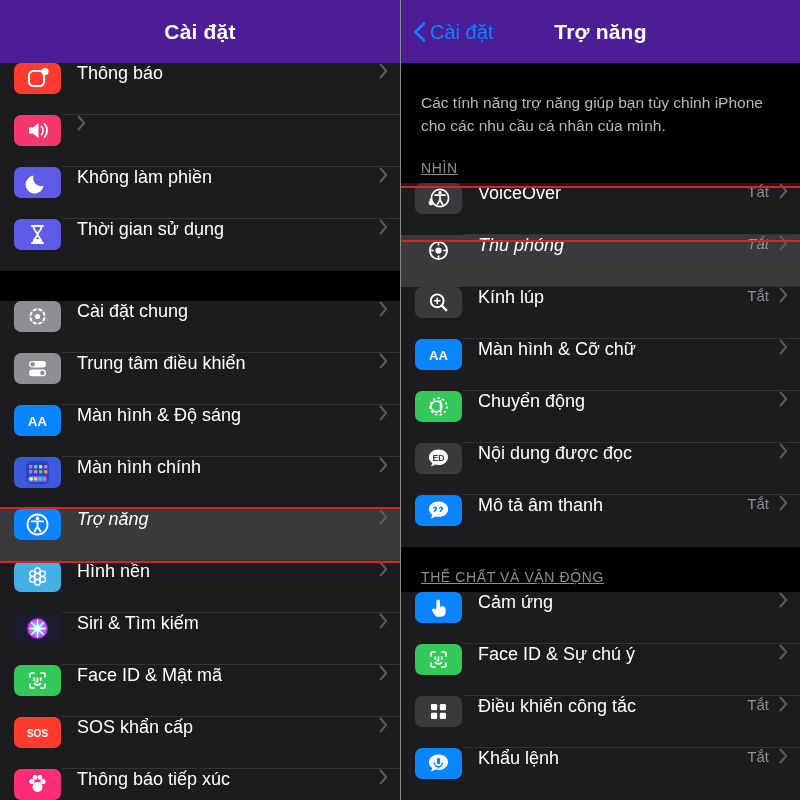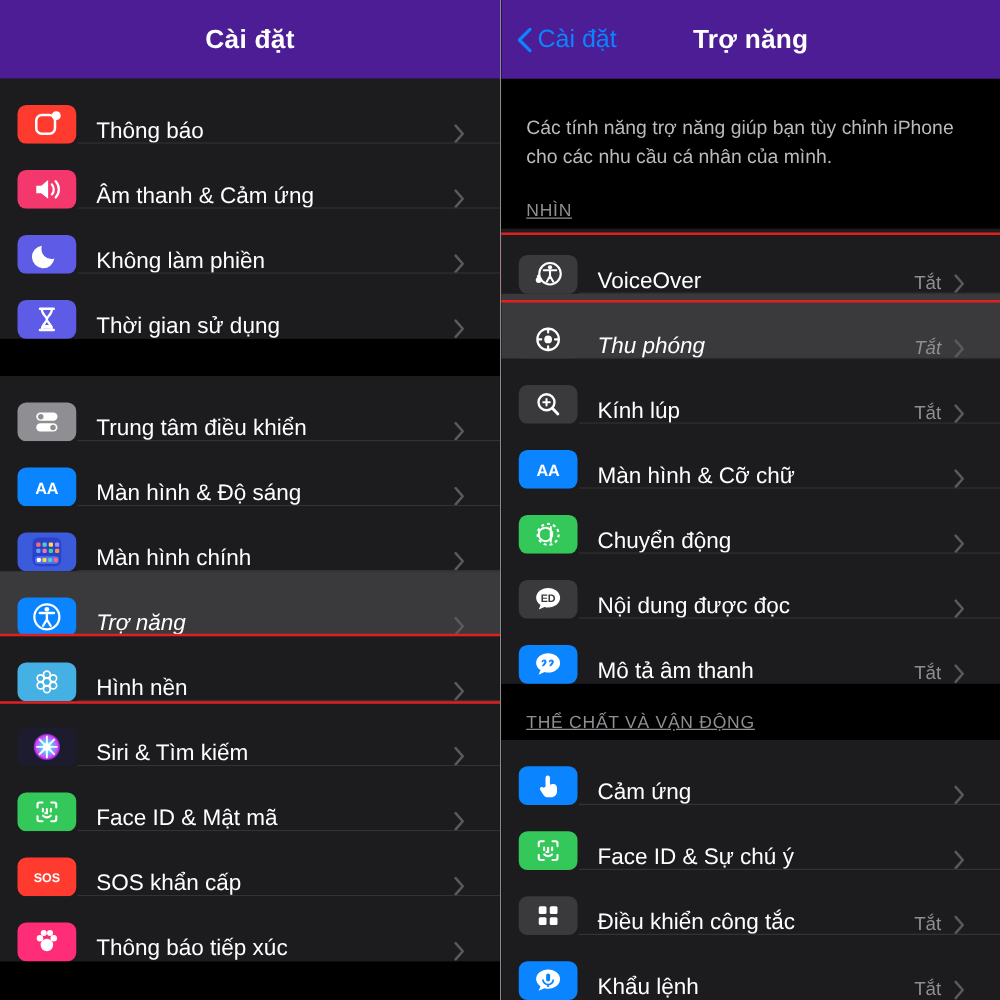--- a/index.html
+++ b/index.html
@@ -32,22 +32,22 @@
   }
   .nav-back .chev-back { display: inline-block; line-height: 1; }
   .nav-back .chev-back svg { display: block; }
   .nav-back-label { color: #0a84ff; font-size: 20px; }
 
   
   .group { background: #1c1c1e; }
   .gap { background: #000; }
 
   .row {
-    height: 52px; display: flex; align-items: flex-end;
-    padding-left: 14px; padding-right: 28px;
+    height: 52px; display: flex; align-items: flex-start;
+    padding-left: 14px; padding-right: 12px;
     position: relative; background: #1c1c1e;
   }
   .row.sep::after {
     content: ""; position: absolute; left: 62px; right: 0; bottom: 0;
     height: 1px; background: #333336;
   }
   .row.highlighted { background: #3a3a3c; font-style: italic; }
 
   .ico {
     width: 47px; height: 31px; min-width: 31px; border-radius: 7px;
@@ -108,21 +108,20 @@
             </span>
           </div>
           <div class="row sep">
             <span class="ico" style="background:#f4376d">
               <svg width="31" height="31" viewBox="0 0 31 31">
         <path d="M7 12.5h4L16.5 8v15L11 18.5H7z" fill="white"></path>
         <path d="M19.5 11.5a6 6 0 010 8" fill="none" stroke="white" stroke-width="1.8" stroke-linecap="round"></path>
         <path d="M22.5 9a9.5 9.5 0 010 13" fill="none" stroke="white" stroke-width="1.8" stroke-linecap="round"></path>
               </svg>
             </span>
-            <span class="row-label">Âm thanh &amp; Cảm ứng</span>
             <span class="chev">
     <svg width="9" height="16" viewBox="0 0 9 16">
       <polyline points="1.5,1.5 7.2,8 1.5,14.5" fill="none" stroke="#5a5a5e" stroke-width="2" stroke-linecap="round" stroke-linejoin="round"></polyline>
     </svg>
             </span>
           </div>
           <div class="row sep">
             <span class="ico" style="background:#5e5ce6">
               <svg width="31" height="31" viewBox="0 0 31 31">
         <path d="M21.5 18.8A8 8 0 0111.6 8.6a9 9 0 109.9 10.2z" fill="white"></path>
@@ -146,20 +145,40 @@
             <span class="row-label">Thời gian sử dụng</span>
             <span class="chev">
     <svg width="9" height="16" viewBox="0 0 9 16">
       <polyline points="1.5,1.5 7.2,8 1.5,14.5" fill="none" stroke="#5a5a5e" stroke-width="2" stroke-linecap="round" stroke-linejoin="round"></polyline>
     </svg>
             </span>
           </div>
         </div>
         <div class="gap" style="height: 30px;"></div>
         <div class="group">
+          <div class="row sep">
+            <span class="ico" style="background:#8e8e93">
+              <svg width="31" height="31" viewBox="0 0 31 31">
+        <g fill="white">
+                  <circle cx="15.5" cy="15.5" r="8.2"></circle>
+                </g>
+        <circle cx="15.5" cy="15.5" r="6.2" fill="#8e8e93"></circle>
+        <circle cx="15.5" cy="15.5" r="2.6" fill="white"></circle>
+        <g stroke="#8e8e93" stroke-width="1.5">
+          <path d="M15.5 6.5v4M15.5 20.5v4M6.5 15.5h4M20.5 15.5h4M9 9l2.8 2.8M19.2 19.2L22 22M22 9l-2.8 2.8M11.8 19.2L9 22"></path>
+        </g>
+              </svg>
+            </span>
+            <span class="row-label">Cài đặt chung</span>
+            <span class="chev">
+    <svg width="9" height="16" viewBox="0 0 9 16">
+      <polyline points="1.5,1.5 7.2,8 1.5,14.5" fill="none" stroke="#5a5a5e" stroke-width="2" stroke-linecap="round" stroke-linejoin="round"></polyline>
+    </svg>
+            </span>
+          </div>
           <div class="row sep">
             <span class="ico" style="background:#8e8e93">
               <svg width="31" height="31" viewBox="0 0 31 31">
         <rect x="7" y="8" width="17" height="6.6" rx="3.3" fill="white"></rect>
         <circle cx="10.6" cy="11.3" r="2.2" fill="#8e8e93"></circle>
         <rect x="7" y="16.6" width="17" height="6.6" rx="3.3" fill="white"></rect>
         <circle cx="20.4" cy="19.9" r="2.2" fill="#8e8e93"></circle>
               </svg>
             </span>
             <span class="row-label">Trung tâm điều khiển</span>

